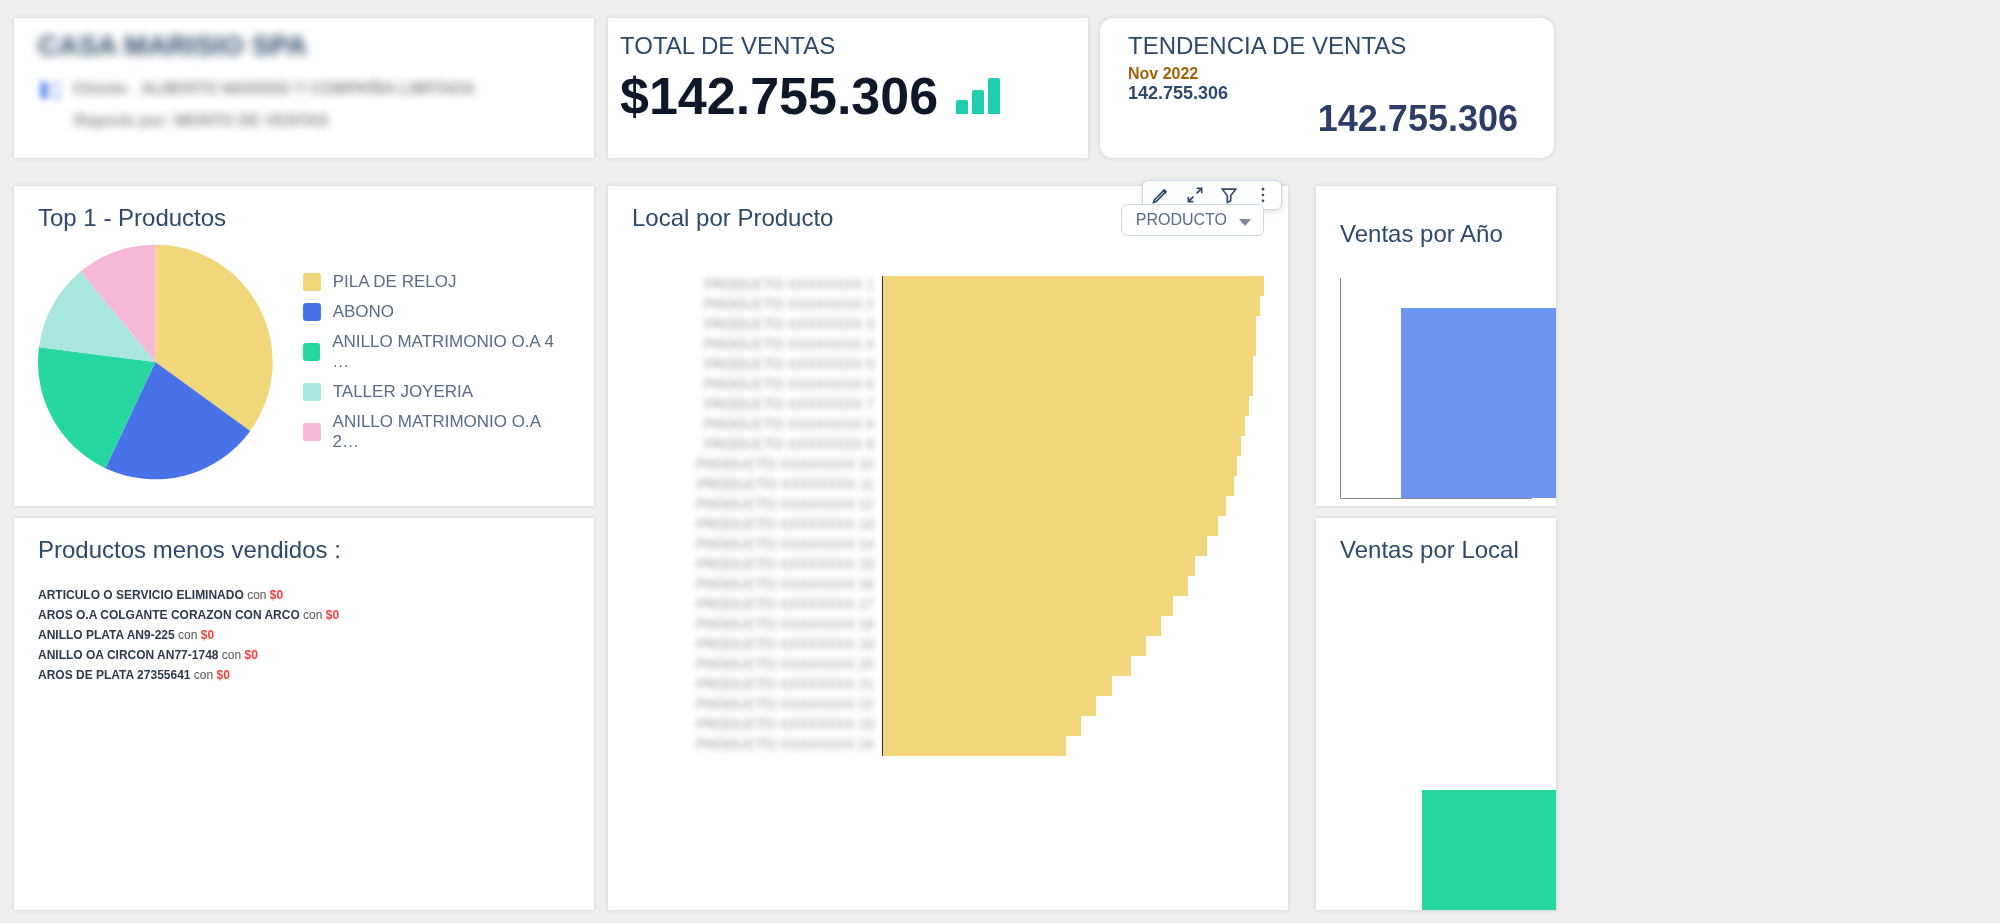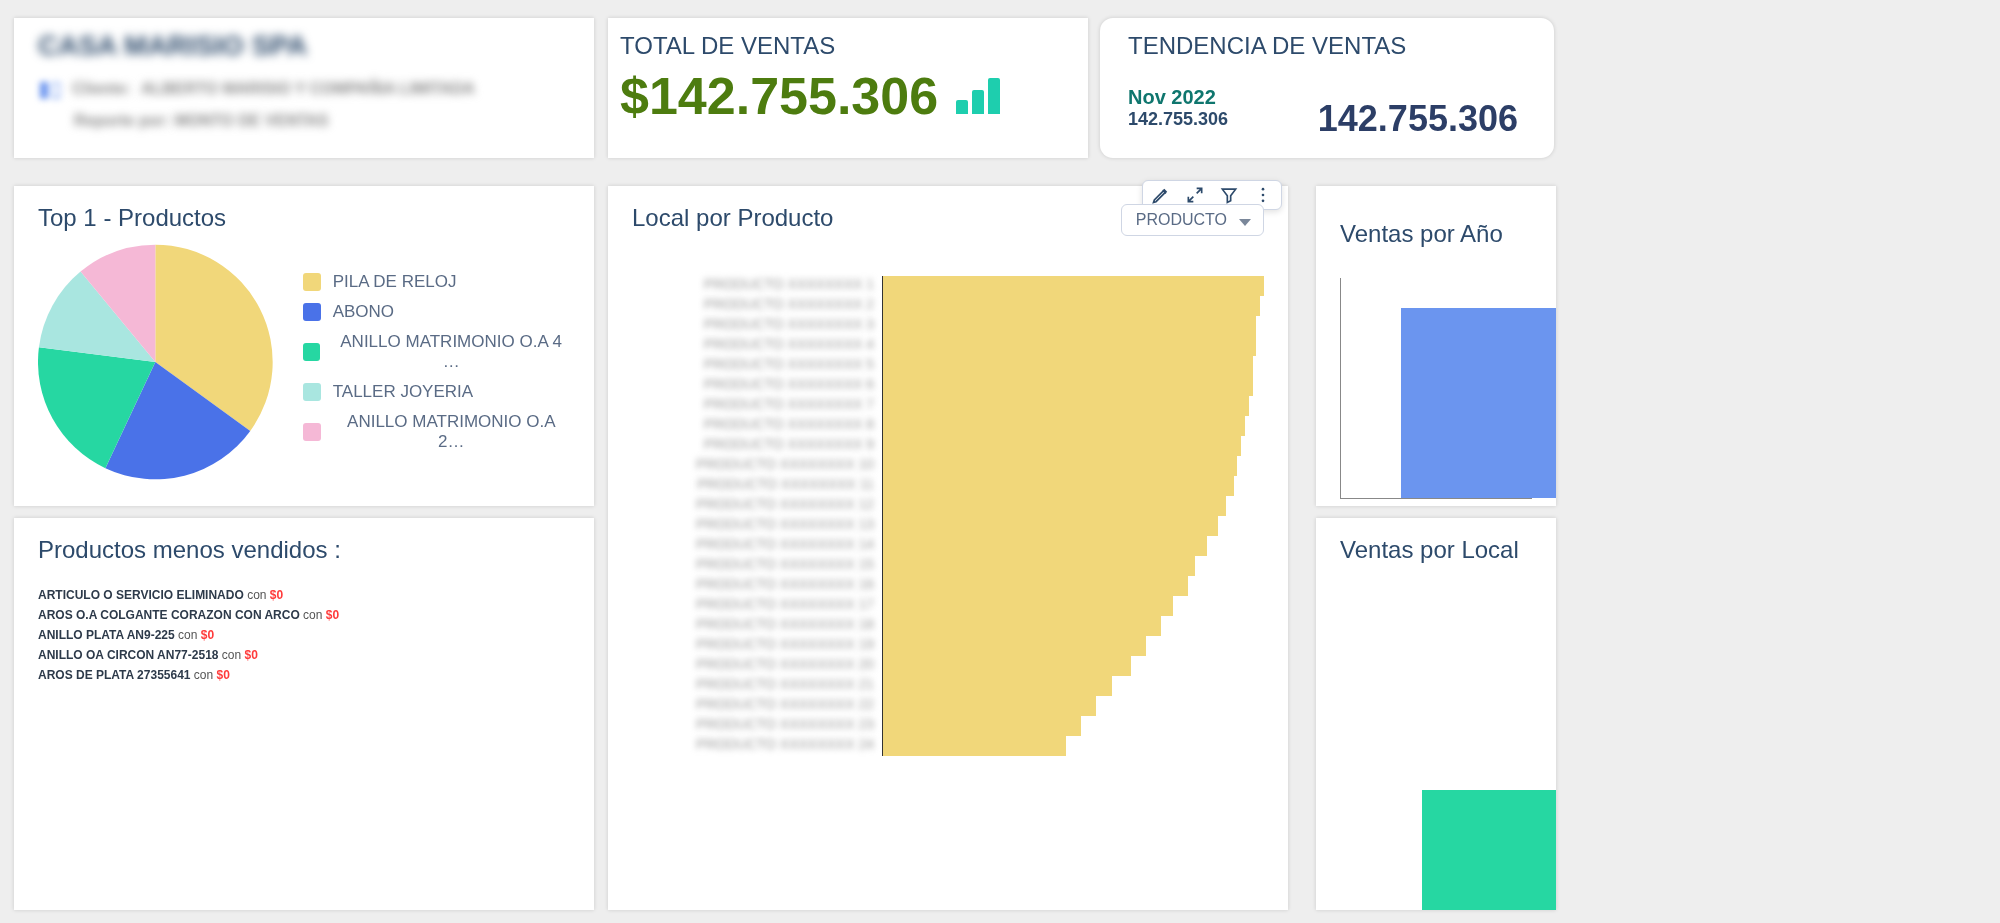--- a/index.html
+++ b/index.html
@@ -4,30 +4,30 @@
 <style>
   html,body{margin:0;padding:0;font-family:"Segoe UI",Arial,sans-serif;background:#f0f0f0;color:#222;}
   .dash{width:2000px;height:923px;position:relative;background:#eee;}
   .card{position:absolute;background:#fff;box-shadow:0 0 4px rgba(0,0,0,.15);}
   .title{color:#2d4a6b;font-size:24px;font-weight:500;}
   
   .c-info{left:14px;top:18px;width:580px;height:140px;padding:12px 24px;box-sizing:border-box;}
   .blur{color:#2d4a6b;filter:blur(5px);font-weight:700;}
   .blur-sub{color:#888;filter:blur(4px);font-weight:600;font-size:16px;}
   .c-total{left:608px;top:18px;width:480px;height:140px;padding:14px 12px;box-sizing:border-box;}
-  .c-total .big{color:#4d7c0f;font-size:52px;font-weight:600;margin-top:6px;display:flex;align-items:center;}
+  .c-total .big{color:#0f172a;font-size:52px;font-weight:600;margin-top:6px;display:flex;align-items:center;}
   .mini-bars{display:inline-flex;align-items:flex-end;margin-left:14px;}
   .mini-bars span{display:inline-block;width:12px;margin-left:4px;background:#1eceae;border-radius:2px 2px 0 0;}
   .c-trend{left:1100px;top:18px;width:454px;height:140px;padding:14px 28px;box-sizing:border-box;border-radius:13px;}
-  .c-trend .sub1{font-size:20px;font-weight:700;color:#0f766e;margin-top:26px;}
+  .c-trend .sub1{font-size:16px;font-weight:700;color:#a16207;margin-top:5px;}
   .c-trend .sub2{font-size:18px;font-weight:600;color:#2d4a6b;}
   .c-trend .val{font-size:36px;font-weight:600;color:#2c3e66;position:absolute;right:36px;top:80px;}
   
   .c-pie{left:14px;top:186px;width:580px;height:320px;padding:18px 24px;box-sizing:border-box;}
-  .pie-wrap{display:flex;align-items:center;margin-top:10px;text-align:center;}
+  .pie-wrap{display:flex;align-items:center;margin-top:10px;}
   .pie-svg{width:240px;height:240px;}
   .legend{margin-left:30px;}
   .legend div{display:flex;align-items:center;margin:10px 0;color:#5a6b85;font-size:17px;}
   .sw{width:18px;height:18px;border-radius:3px;margin-right:12px;}
   
   .c-least{left:14px;top:518px;width:580px;height:392px;padding:18px 24px;box-sizing:border-box;}
   .c-least .title{margin-bottom:24px;}
   .c-least .row{font-size:12px;font-weight:700;color:#2d3a4a;margin:6px 0;}
   .c-least .row .con{font-weight:400;color:#555;}
   .c-least .row .zero{color:#ff3b3b;font-weight:700;}
@@ -121,21 +121,21 @@
         </div>
     </div>
   </div>
 
   <div class="card c-least">
     <div class="title">Productos menos vendidos  :</div>
     <div id="leastRows">
         <div class="row"><span>ARTICULO O SERVICIO ELIMINADO  </span><span class="con">con  </span><span class="zero">$0</span></div>
         <div class="row"><span>AROS O.A COLGANTE CORAZON CON ARCO  </span><span class="con">con  </span><span class="zero">$0</span></div>
         <div class="row"><span>ANILLO PLATA AN9-225  </span><span class="con">con  </span><span class="zero">$0</span></div>
-        <div class="row"><span>ANILLO OA CIRCON AN77-2518  </span><span class="con">con  </span><span class="zero">$0</span></div>
+        <div class="row"><span>ANILLO OA CIRCON AN77-1748  </span><span class="con">con  </span><span class="zero">$0</span></div>
         <div class="row"><span>AROS DE PLATA 27355641  </span><span class="con">con  </span><span class="zero">$0</span></div>
       </div>
   </div>
 
   <div class="card c-prod">
     <div class="toolbar">
       <svg class="tb-ic" viewBox="0 0 24 24">
           <path fill="none" stroke="currentColor" stroke-width="2" d="M3 21l3-1 12-12-2-2L4 18l-1 3zM14 6l4 4"></path>
         </svg>
       <svg class="tb-ic" viewBox="0 0 24 24">

